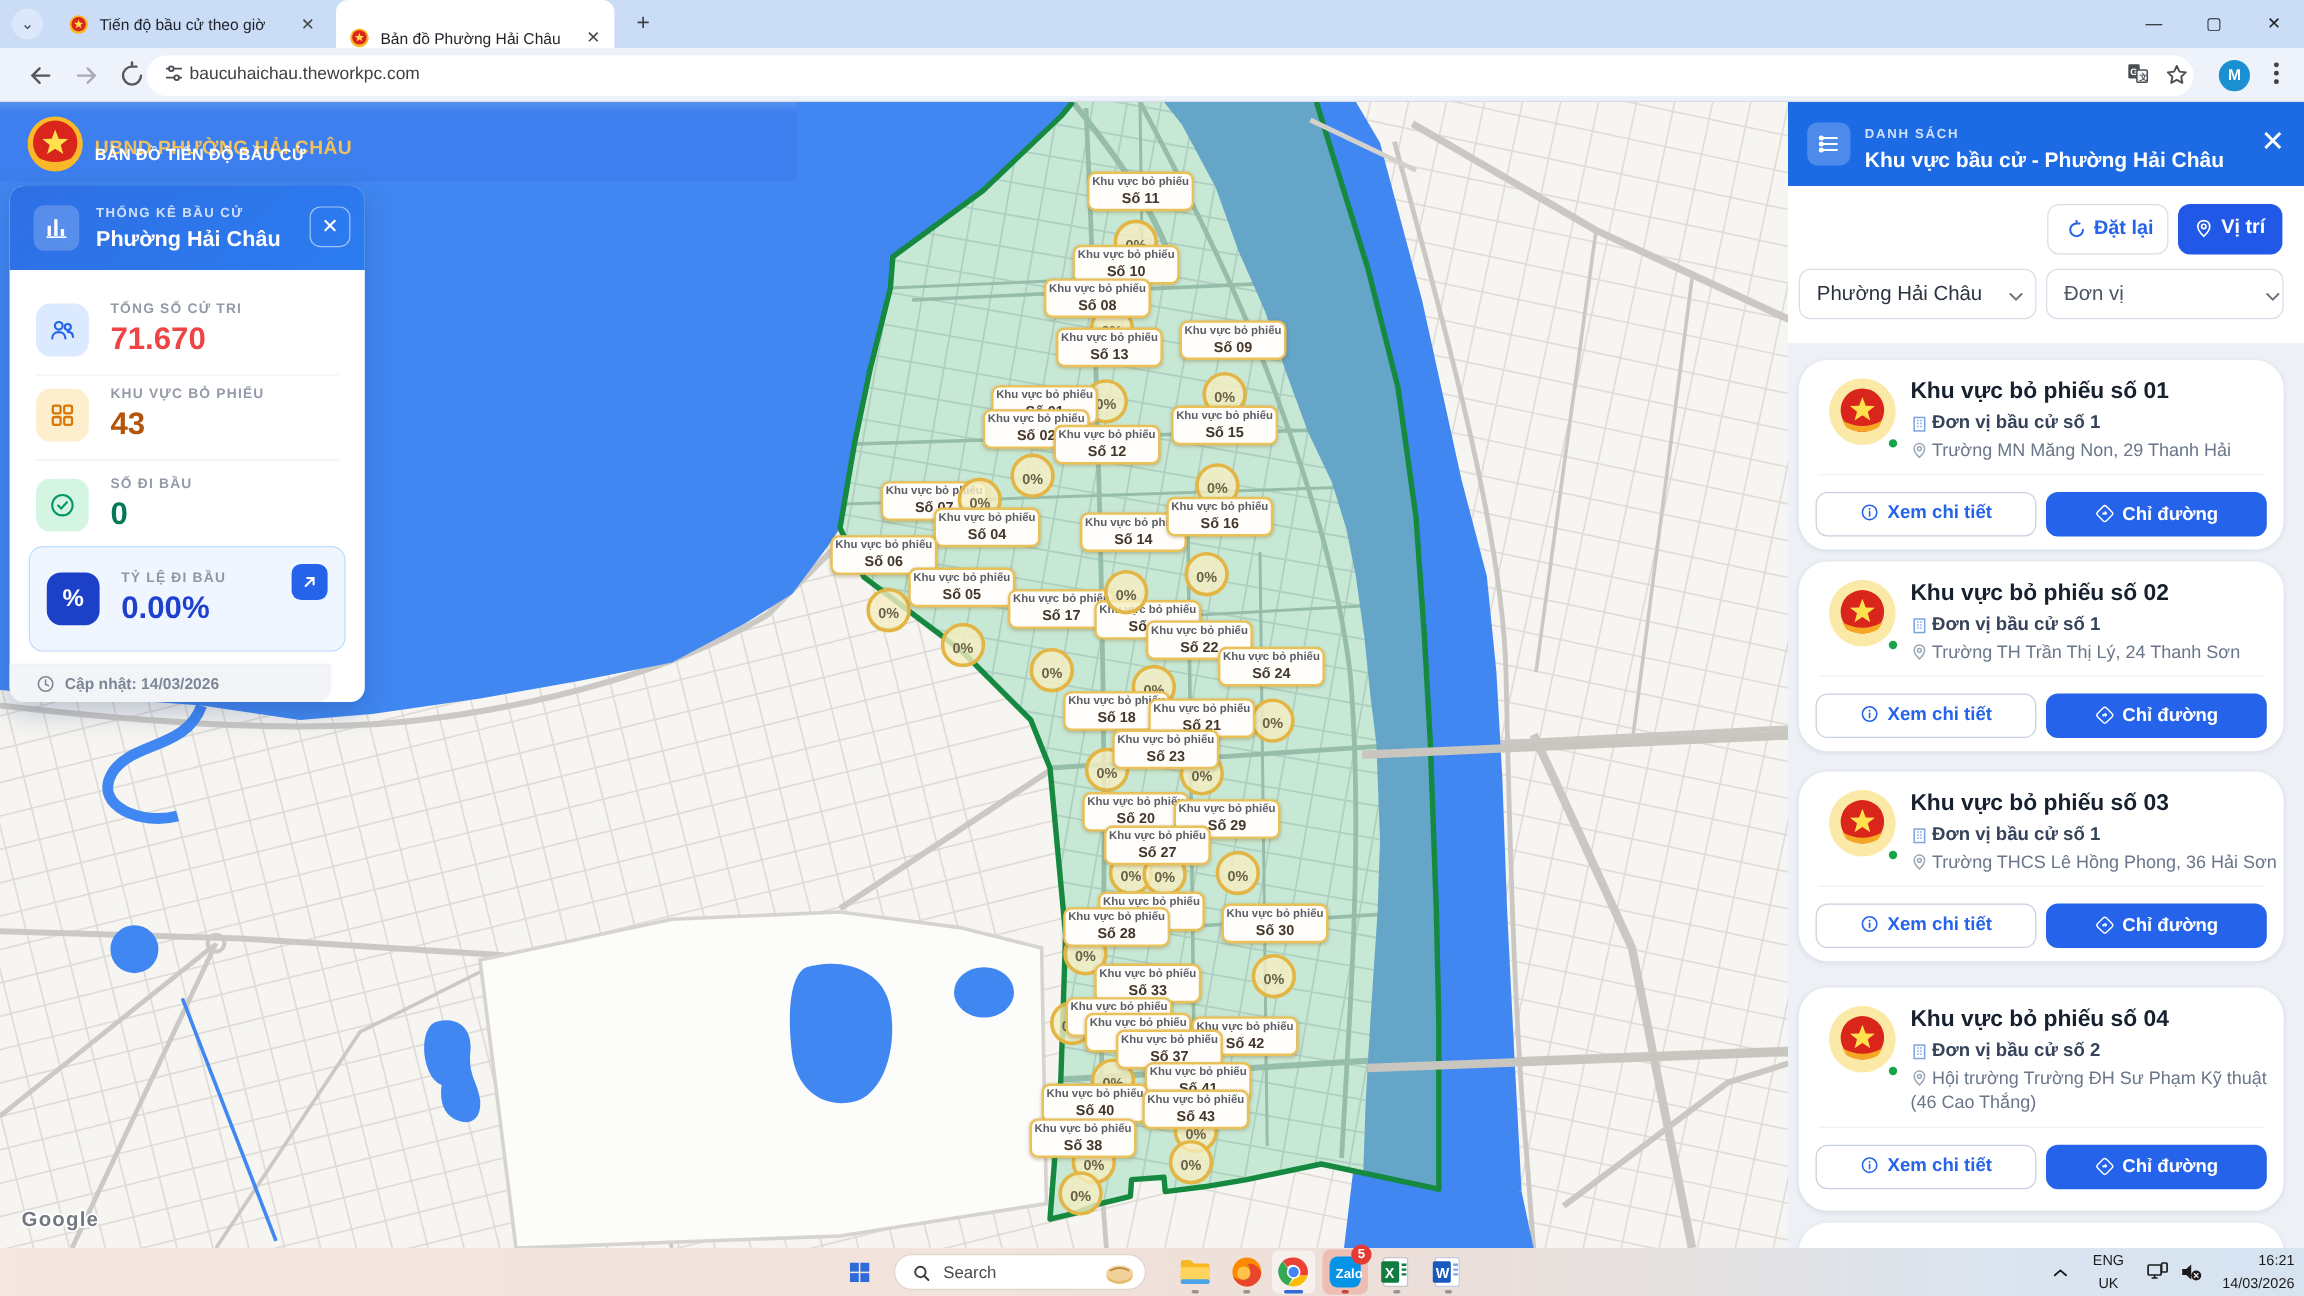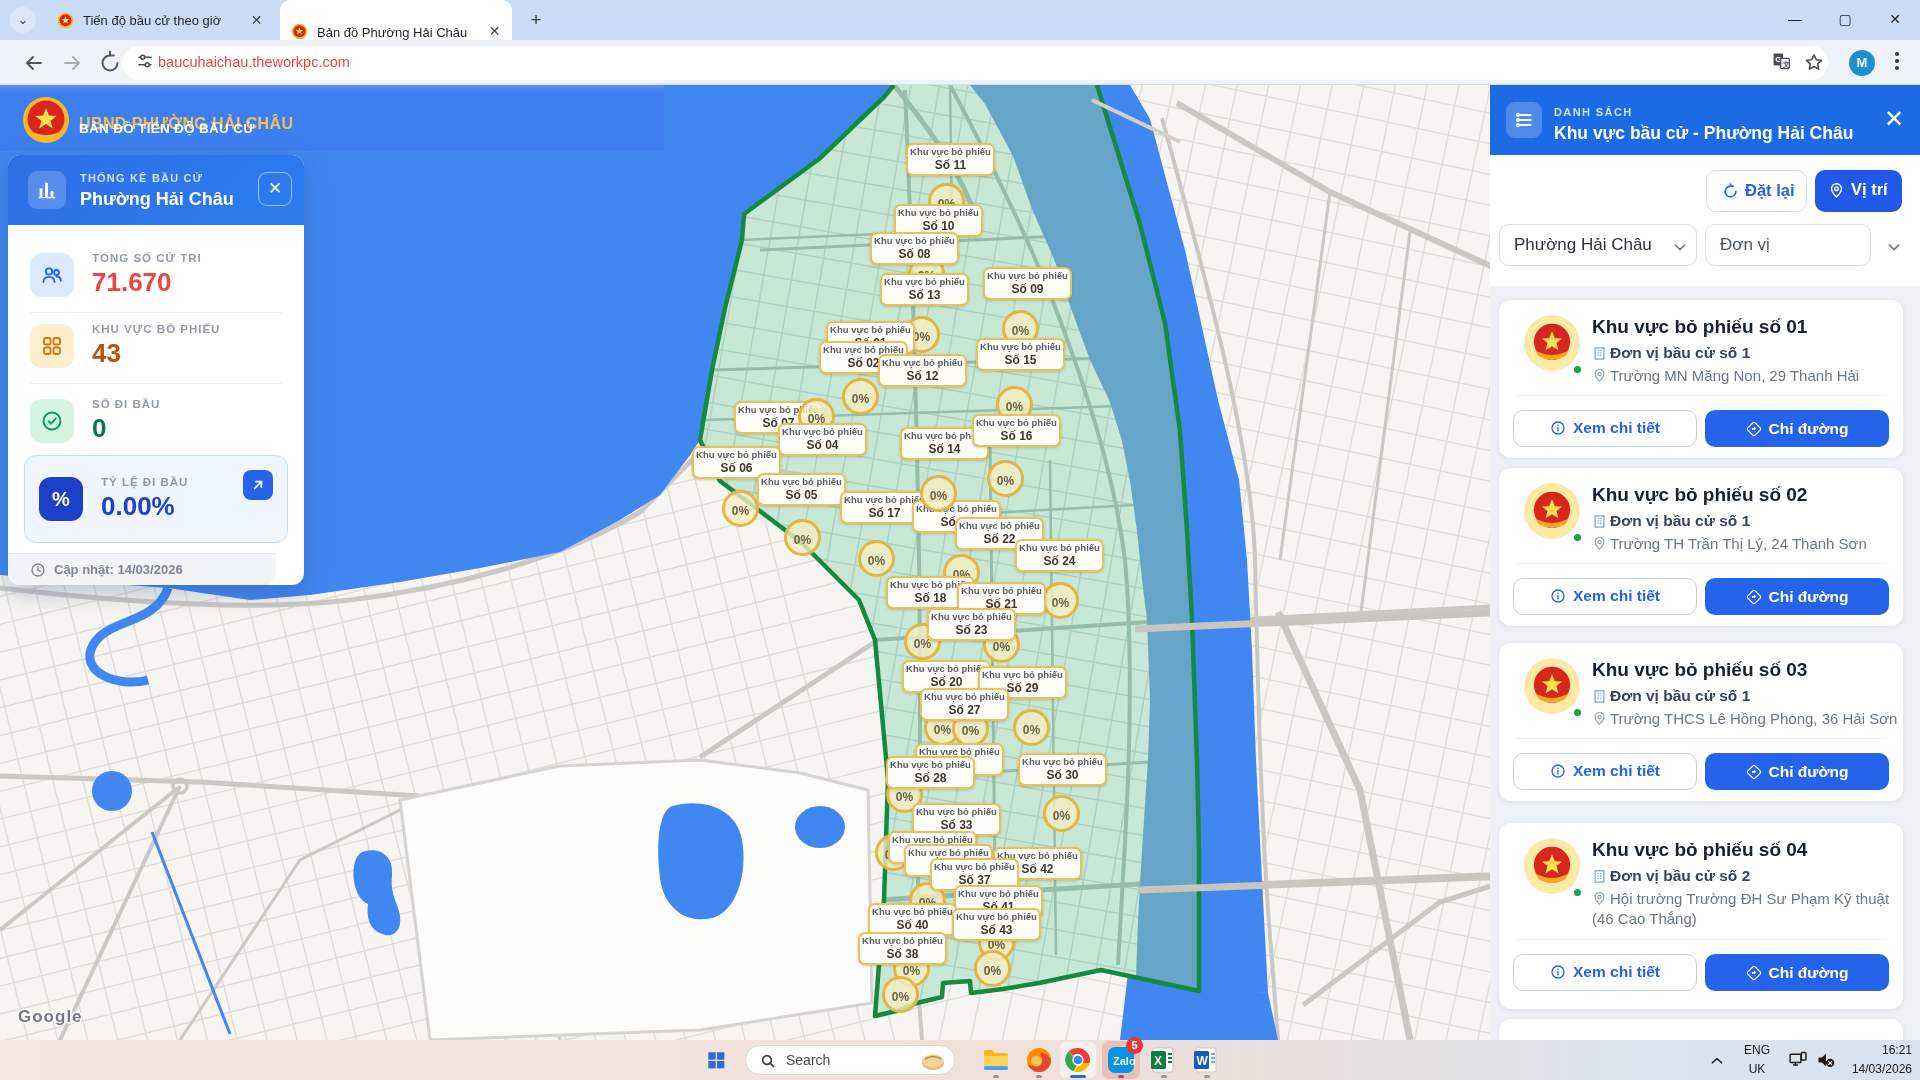--- a/index.html
+++ b/index.html
@@ -16,21 +16,21 @@
 .tab.active { left:280px; width:232px; background:#fff; border-radius:10px 10px 0 0;align-items:flex-end; }
 .tab .title { font-size:13px; color:#1f2328; white-space:nowrap; overflow:hidden; flex:1; }
 .tab .fav { width:17px; height:17px; margin:0 9px 0 11px; flex:none; }
 .tab .close { width:17px; height:17px; margin-right:9px; color:#44474d; font-size:14px; line-height:16px; text-align:center; flex:none; }
 .newtab { position:absolute; left:524px; top:8px; width:24px; height:24px; color:#3c4043; font-size:19px; line-height:23px; text-align:center; }
 .wincontrols { position:absolute; right:0; top:0; height:40px; width:150px; display:flex; }
 .wincontrols div { width:50px; height:40px; text-align:center; color:#202124; font-size:14px; line-height:38px; }
 #toolbar { position:absolute; left:0; top:40px; width:1920px; height:45px; background:#eef2fb; border-bottom:1px solid #d8dde8; }
 .navic { position:absolute; top:51px; width:24px; height:24px; color:#54575e; }
 #urlpill { position:absolute; left:122px; top:46px; width:1706px; height:34px; background:#fff; border-radius:17px; }
-#urltext { position:absolute; left:158px; top:54px; font-size:14.5px; color:#ef4444; }
+#urltext { position:absolute; left:158px; top:54px; font-size:14.5px; color:#404040; }
 .pillic { position:absolute; top:52px; color:#4a4d52; }
 #avatarM { position:absolute; left:1849px; top:50px; width:26px; height:26px; border-radius:50%; background:#1a8fd1; color:#fff; font-size:13px; font-weight:bold; text-align:center; line-height:26px; }
 .dots3 { position:absolute; left:1895px; top:52px; width:4px; height:22px; }
 .dots3 i { display:block; width:3.5px; height:3.5px; border-radius:50%; background:#3f4246; margin:0 auto 3.5px; }
 
 
 .pct { position:absolute; width:37px; height:37px; border-radius:50%; background:rgba(246,238,192,0.8); border:3.5px solid #e2b544; color:#6b6147; font-size:12px; font-weight:bold; text-align:center; line-height:37px; transform:translate(6px,6px); }
 .mlabel { position:absolute; width:89px; background:#fffefb; border:2px solid #eac158; border-radius:7px; box-shadow:0 1px 3px rgba(120,90,20,.3); text-align:center; padding:1px 0 2px; }
 .mlabel .l1 { font-size:9.5px; font-weight:bold; color:#5b5e66; line-height:12px; white-space:nowrap; }
 .mlabel .l2 { font-size:12px; font-weight:bold; color:#44362a; line-height:14px; white-space:nowrap; }
@@ -58,21 +58,21 @@
 
 
 #rpanel { position:absolute; left:1490px; top:85px; width:430px; height:955px; background:#edf1f6; overflow:hidden; }
 #rpanel .head { position:absolute; left:0; top:0; width:430px; height:70px; background:#1d6ae5; }
 #rpanel .hicon { position:absolute; left:16px; top:17px; width:36px; height:36px; border-radius:9px; background:rgba(255,255,255,.22); }
 #rpanel .hsub { position:absolute; left:64px; top:21px; font-size:11px; font-weight:bold; color:#cfe0fb; letter-spacing:1.4px; }
 #rpanel .htitle { position:absolute; left:64px; top:38px; font-size:17.5px; font-weight:bold; color:#fff; }
 #rpanel .hclose { position:absolute; left:390px; top:21px; width:28px; height:28px; color:#fff; font-size:24px; line-height:26px; text-align:center; }
 #rctrl { position:absolute; left:0; top:70px; width:430px; height:131px; background:#fff; }
 .rinput { position:absolute; background:#fff; border:1.5px solid #d7dde6; border-radius:10px; }
-.card { position:absolute; left:9px; width:404px; background:#fff; border-radius:12px; box-shadow:0 1px 4px rgba(40,60,100,.10); }
+.card { position:absolute; left:9px; width:404px; background:#fff; border-radius:24px; box-shadow:0 1px 4px rgba(40,60,100,.10); }
 .card .emb { position:absolute; left:24px; top:14px; }
 .card .gdot { position:absolute; left:73px; top:64px; width:11px; height:11px; border-radius:50%; background:#16a34a; border:2px solid #fff; }
 .card .title { position:absolute; left:93px; top:16px; font-size:19px; font-weight:bold; color:#16202e; }
 .card .r1 { position:absolute; left:93px; top:44px; font-size:15.5px; font-weight:bold; color:#36435a; }
 .card .r2 { position:absolute; left:93px; top:66px; font-size:15px; color:#6a7689; line-height:20px; white-space:nowrap; }
 .card .ric { position:absolute; left:0px; top:2px; }
 .cdiv { position:absolute; left:16px; right:16px; height:1px; background:#eef1f5; }
 .btn-outline { position:absolute; left:14px; width:184px; height:37px; background:#fff; border:1.5px solid #c6d0de; border-radius:10px; color:#2563eb; font-size:15.5px; font-weight:bold; text-align:center; line-height:34px; }
 .btn-fill { position:absolute; left:206px; width:184px; height:37px; background:#2563eb; border-radius:10px; color:#fff; font-size:15.5px; font-weight:bold; text-align:center; line-height:37px; }
 
@@ -461,21 +461,21 @@
             </g>
           </svg>
         <span style="position:absolute;left:36px;top:10px;font-size:16.5px;font-weight:bold;color:#fff">Vị trí</span>
       </div>
       <div class="rinput" style="left:9px;top:69px;width:198px;height:42px">
         <span style="position:absolute;left:14px;top:10px;font-size:17px;color:#2b3340">Phường Hải Châu</span>
         <svg width="16" height="16" viewBox="0 0 24 24" style="position:absolute;left:172px;top:14px">
             <path fill="none" stroke="#6b7280" stroke-width="2.4" stroke-linecap="round" d="M5 9 L12 16 L19 9"></path>
           </svg>
       </div>
-      <div class="rinput" style="left:215px;top:69px;width:166px;height:42px">
+      <div class="rinput" style="left:215px;top:69px;width:198px;height:42px">
         <span style="position:absolute;left:14px;top:10px;font-size:17px;color:#4b5563">Đơn vị</span>
         <svg width="16" height="16" viewBox="0 0 24 24" style="position:absolute;left:180px;top:14px">
             <path fill="none" stroke="#6b7280" stroke-width="2.4" stroke-linecap="round" d="M5 9 L12 16 L19 9"></path>
           </svg>
       </div>
     </div>
     <div class="card" style="top:215px;height:158px">
       <svg class="emb" width="58" height="58" viewBox="0 0 48 48">
           <circle cx="24" cy="24" r="23" fill="#fbe9a8"></circle>
           <circle cx="24" cy="23" r="15" fill="#da251d"></circle>

